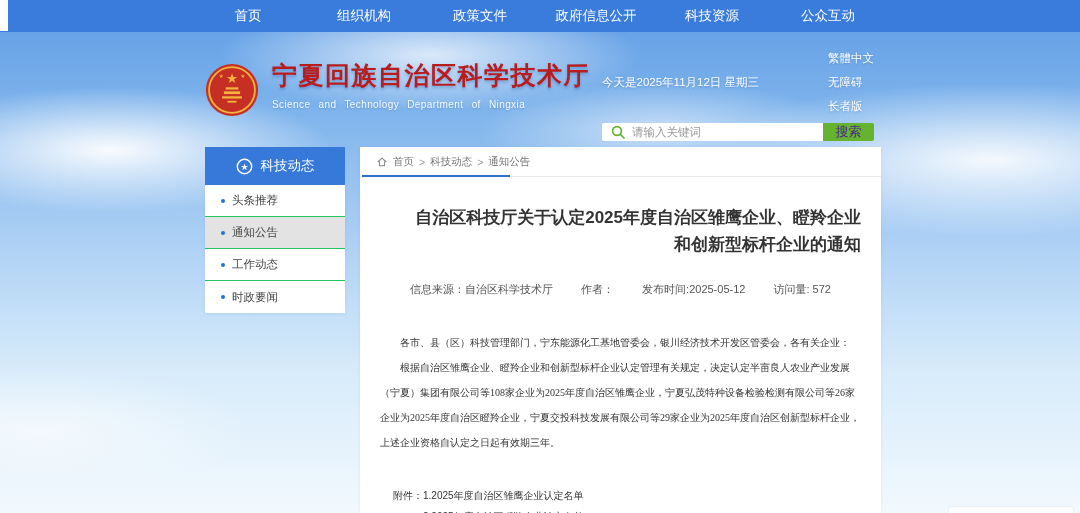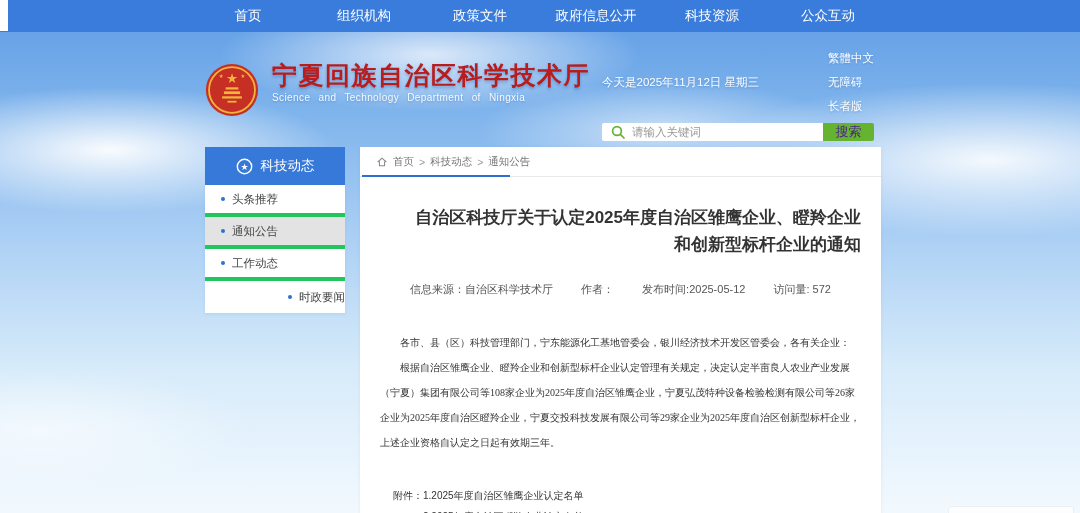--- a/index.html
+++ b/index.html
@@ -21,21 +21,21 @@
   .corner { position:absolute; left:0; top:0; width:8px; height:31px; background:#fff; }
   .topnav ul { position:absolute; left:190px; top:0; width:696px; display:flex; list-style:none; }
   .topnav li { width:116px; text-align:center; line-height:32px; font-size:13.5px; color:#fff; cursor:pointer; }
 
   
   .brand { position:absolute; left:205px; top:59px; display:flex; align-items:flex-start; }
   .emblem { width:54px; height:54px; margin-top:4px; }
   .brand-text { margin-left:13px; }
   .site-title { font-size:25px; font-weight:bold; color:#b91c1c; letter-spacing:1.5px;
                 text-shadow:0 2px 3px rgba(25,80,160,.35); }
-  .site-sub { font-size:10px; color:#f4faff; letter-spacing:.4px; word-spacing:5px;
+  .site-sub { margin-top:7px; font-size:10px; color:#f4faff; letter-spacing:.4px; word-spacing:5px;
               text-shadow:0 1px 2px rgba(25,80,160,.3); }
 
   
   .header-right { position:absolute; left:602px; top:51px; width:272px; }
   .date-row { display:flex; justify-content:space-between; align-items:center; color:#fff; font-size:11.5px;
               text-shadow:0 1px 2px rgba(25,80,160,.3); }
   .lang-links { display:flex; gap:9px;flex-direction:column; }
   .lang-links span { cursor:pointer; }
   .search-row { margin-top:9px; height:18px; display:flex; }
   .search-box { flex:1; background:#fff; border-radius:2px 0 0 2px; display:flex; align-items:center; padding-left:9px; }
@@ -45,22 +45,22 @@
   .search-input::placeholder { color:#999; }
   .search-btn { width:51px; background:#65b32e; color:#4c1d95; border:none; font-size:13px;
                 font-family:Liberation Sans, sans-serif; cursor:pointer; border-radius:0 2px 2px 0; }
 
   
   .sidebar { position:absolute; left:205px; top:147px; width:140px; }
   .sidebar-head { height:38px; background:#3679d9; color:#fff; display:flex; align-items:center;
                   justify-content:center; gap:8px; font-size:13.5px; }
   .sidebar-body { background:#fff; box-shadow:0 1px 3px rgba(100,140,190,.15); }
   .side-item { height:32px; display:flex; align-items:center; padding-left:16px; font-size:11.5px;
-               color:#444; border-bottom:4px solid #22c55e; cursor:pointer; background:#fff; }
-  .side-item:last-child { border-bottom:none;justify-content:flex-end; }
+               color:#444; border-bottom:1px solid #22c55e; cursor:pointer; background:#fff; }
+  .side-item:last-child { border-bottom:none; }
   .side-item.active { background:#e3e3e3; }
   .dot { width:4px; height:4px; border-radius:50%; background:#2e6fd2; margin-right:7px; flex:0 0 auto; }
 
   
   .content { position:absolute; left:360px; top:147px; width:521px; height:366px; background:#fff;
              box-shadow:0 1px 3px rgba(100,140,190,.15); }
   .crumbbar { height:30px; border-bottom:1px solid #e9e9e9; display:flex; align-items:center;
               padding:0 16px; color:#777; font-size:10.5px; position:relative; }
   .crumbbar .ul { position:absolute; left:2px; bottom:-1px; width:148px; height:2px; background:#2e6fd2; }
   .crumb { cursor:pointer; }

